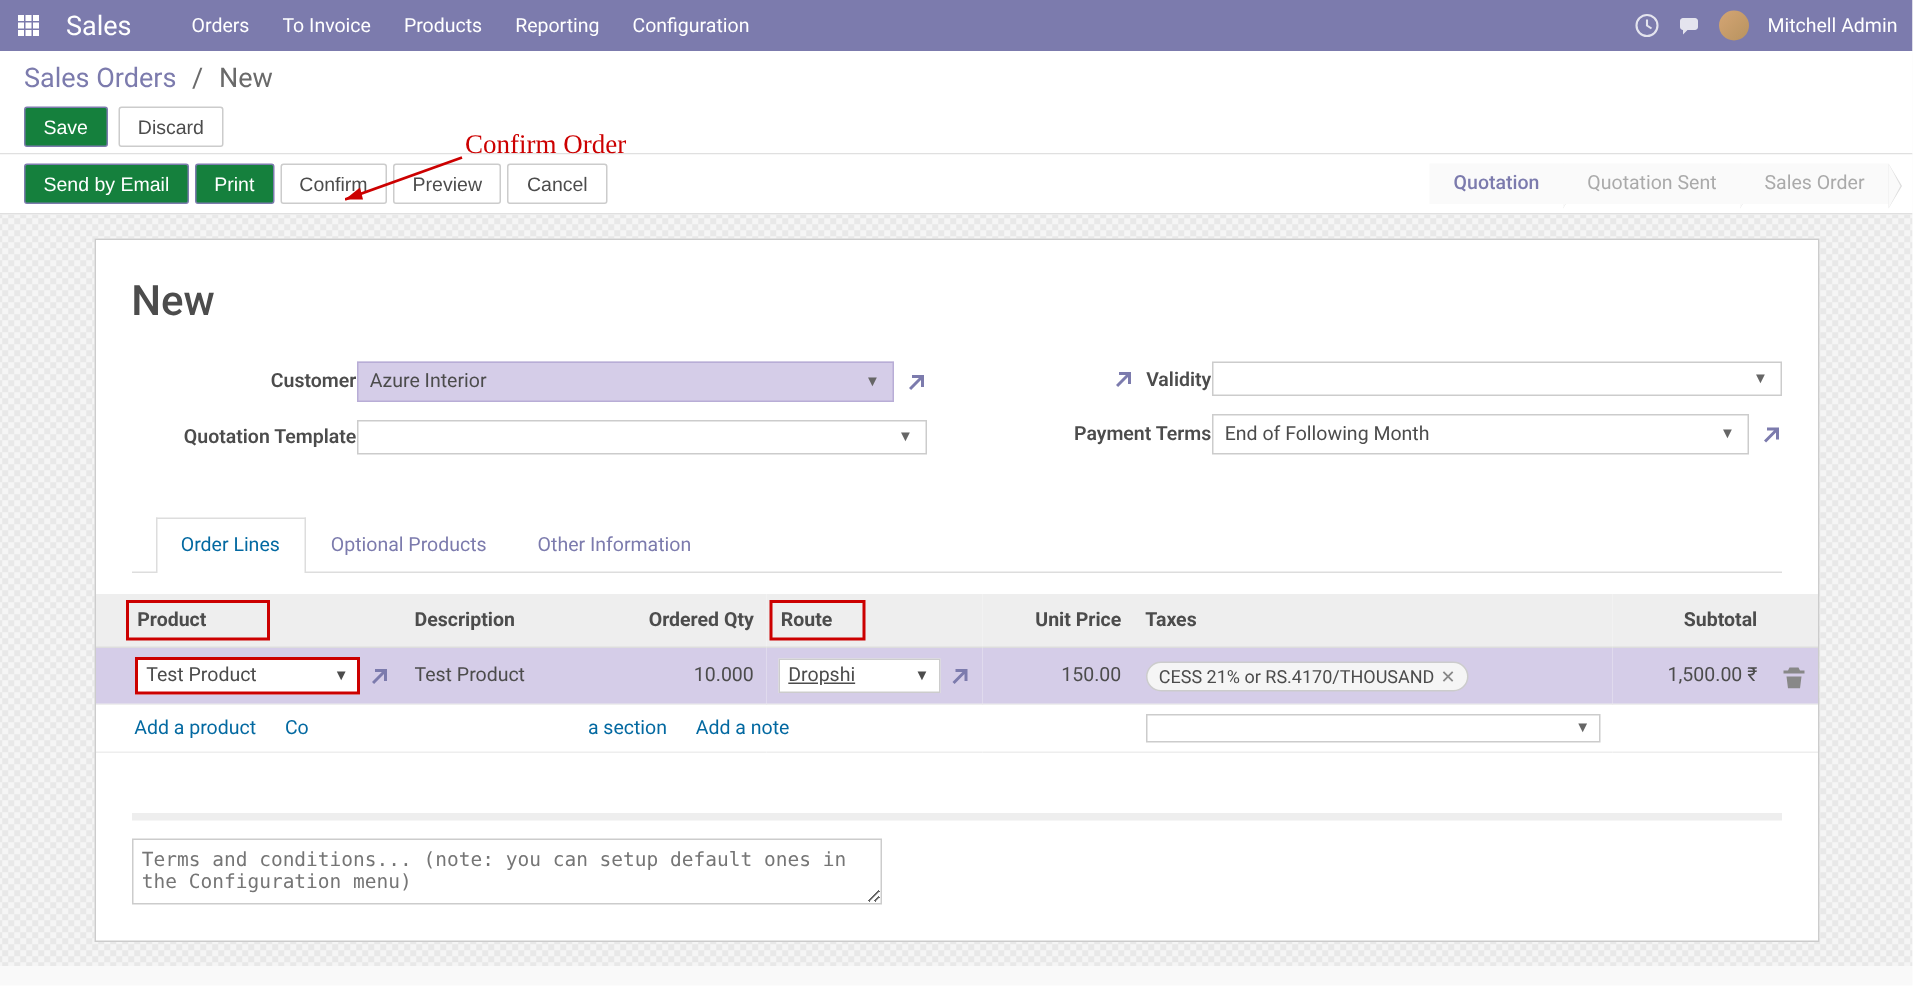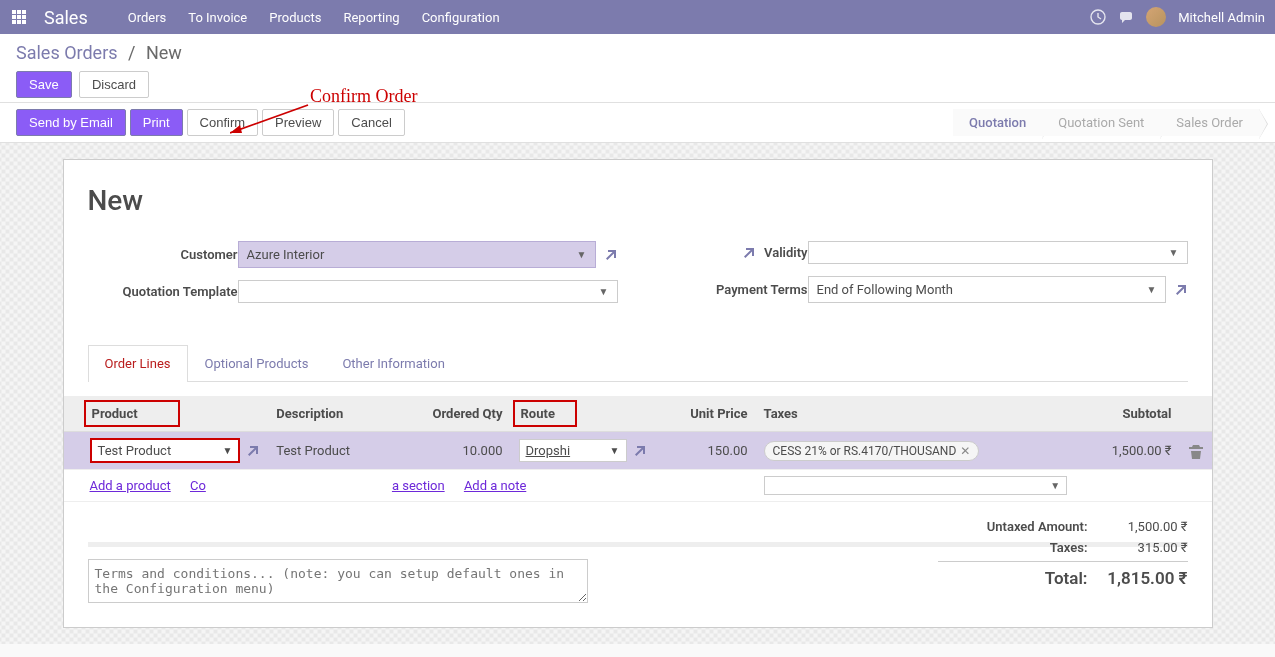--- a/index.html
+++ b/index.html
@@ -13,21 +13,21 @@
 .topbar .right { margin-left: auto; display:flex; align-items:center; gap:12px;}
 .topbar .avatar { width:20px; height:20px; border-radius:50%; background: linear-gradient(135deg,#d4a574,#b8935f); }
 .topbar .user-name { font-size:13px;}
 
 .controlbar { background:#fff; padding: 8px 16px 4px 16px; border-bottom:1px solid #e0e0e0;}
 .breadcrumb { font-size: 18px; margin-bottom: 8px;}
 .breadcrumb .bc-link { color: #7C7BAD; cursor:pointer;}
 .breadcrumb .sep { color: #6a6a6a; margin: 0 6px;}
 .breadcrumb .bc-cur { color: #6a6a6a;}
 .btn { display:inline-block; padding: 5px 12px; font-size:13px; border:1px solid #ccc; background:#fff; cursor:pointer; border-radius:2px; margin-right:4px;}
-.btn.primary { background:#8b5cf6; border-color:#7C7BAD; color:#fff;}
+.btn.primary { background:#15803d; border-color:#7C7BAD; color:#fff;}
 .btn.white { background:#fff; color:#4c4c4c;}
 
 .actionbar { background:#fff; border-bottom:1px solid #e0e0e0; padding: 6px 16px; display:flex; align-items:center; position:relative;}
 .statusbar { margin-left:auto; display:flex; align-items:center;}
 .status-step { position:relative; padding: 6px 16px; color:#aaa; font-size:13px; background:#fafafa;}
 .status-step.active { color:#7C7BAD; font-weight:500;}
 .status-step::after { content:''; position:absolute; right:-8px; top:0; width:0; height:0; border-top:15px solid transparent; border-bottom:15px solid transparent; border-left:8px solid #fafafa; z-index:1;}
 .status-step::before { content:''; position:absolute; right:-9px; top:0; width:0; height:0; border-top:15px solid transparent; border-bottom:15px solid transparent; border-left:9px solid #ddd;}
 
 .annotation-arrow { position:absolute; left:230px; top:-10px; width:200px; height:50px; pointer-events:none;}
@@ -42,34 +42,34 @@
 .form-row { display:flex; align-items:center; margin-bottom:12px;text-align:right;}
 .form-label { width:150px; font-weight:600; font-size:13px; color:#4c4c4c;}
 .form-field { flex:1; display:flex; align-items:center; gap:6px;}
 .m2o { flex:1; border:1px solid #ccc; padding:5px 8px; font-size:13px; display:flex; justify-content:space-between; align-items:center; cursor:pointer;}
 .m2o.filled { background:#D5CDE8; border-color:#b8add6;}
 .m2o .caret { color:#666; font-size:10px;}
 .ext-link { color:#7C7BAD; cursor:pointer; font-size:15px;}
 
 .tabs { border-bottom:1px solid #ddd; display:flex; margin-bottom:0;}
 .tab { padding: 10px 16px; cursor:pointer; color:#7C7BAD; font-size:13px; border:1px solid transparent; border-bottom:none;}
-.tab.active { color:#b91c1c; border-color:#ddd; background:#fff; margin-bottom:-1px;}
+.tab.active { color:#0369a1; border-color:#ddd; background:#fff; margin-bottom:-1px;margin-left:16px;}
 
 .order-table { width: calc(100% + 48px); margin: 14px -24px 0 -24px; border-collapse:collapse; font-size:13px;}
 .order-table th { background:#eee; padding:8px; text-align:left; font-weight:700; border-bottom:1px solid #ddd;}
 .order-table th.num { text-align:right;}
 .order-table td { padding:6px 8px; border-bottom:1px solid #eee;}
 .order-table td.num { text-align:right;}
 .order-table .row-selected td { background:#D5CDE8;}
 .cell-select { border:1px solid #ccc; padding:3px 6px; display:flex; justify-content:space-between; align-items:center; background:#fff; min-width:80px;}
 .cell-select .caret { font-size:10px;}
 .tag { display:inline-flex; border:1px solid #ccc; border-radius:10px; padding:2px 8px; font-size:12px; background:#f5f5f5;}
 .tag .x { margin-left:4px; color:#888; cursor:pointer;}
 .add-links { padding:8px;}
-.add-links a { color:#6d28d9; margin-right:16px; cursor:pointer;text-decoration:underline;}
+.add-links a { color:#0369a1; margin-right:16px; cursor:pointer;}
 .trash { color:#888; cursor:pointer;}
 
 .redbox { border:2px solid #CC0000; }
 
 .footer-dash { border-top: 5px solid #eee; margin: 40px 0 12px 0;}
 .terms-area { width:500px; min-height:38px; border:1px solid #ccc; padding:6px; font-size:13px; color:#999;}
 .totals { float:right; text-align:right; margin-top: -40px;}
 .totals .trow { margin-bottom:6px;}
 .totals .tlabel { display:inline-block; width:150px; font-weight:600;}
 .totals .tval { display:inline-block; width:100px;}
@@ -288,21 +288,16 @@
           <td></td>
             <td></td>
         </tr>
       </tbody>
     </table>
 
     <div class="footer-dash"></div>
 
     <div style="display:flex;justify-content:space-between;">
       <textarea class="terms-area" placeholder="Terms and conditions... (note: you can setup default ones in the Configuration menu)" style=""></textarea>
-      <div class="totals">
-        <div class="trow"><span class="tlabel">Untaxed Amount:</span><span class="tval">1,500.00 ₹</span></div>
-        <div class="trow"><span class="tlabel">Taxes:</span><span class="tval">315.00 ₹</span></div>
-        <div class="trow grand"><span class="tlabel">Total:</span><span class="tval">1,815.00 ₹</span></div>
-      </div>
     </div>
 
   </div>
 </div>
 
 </body></html>

